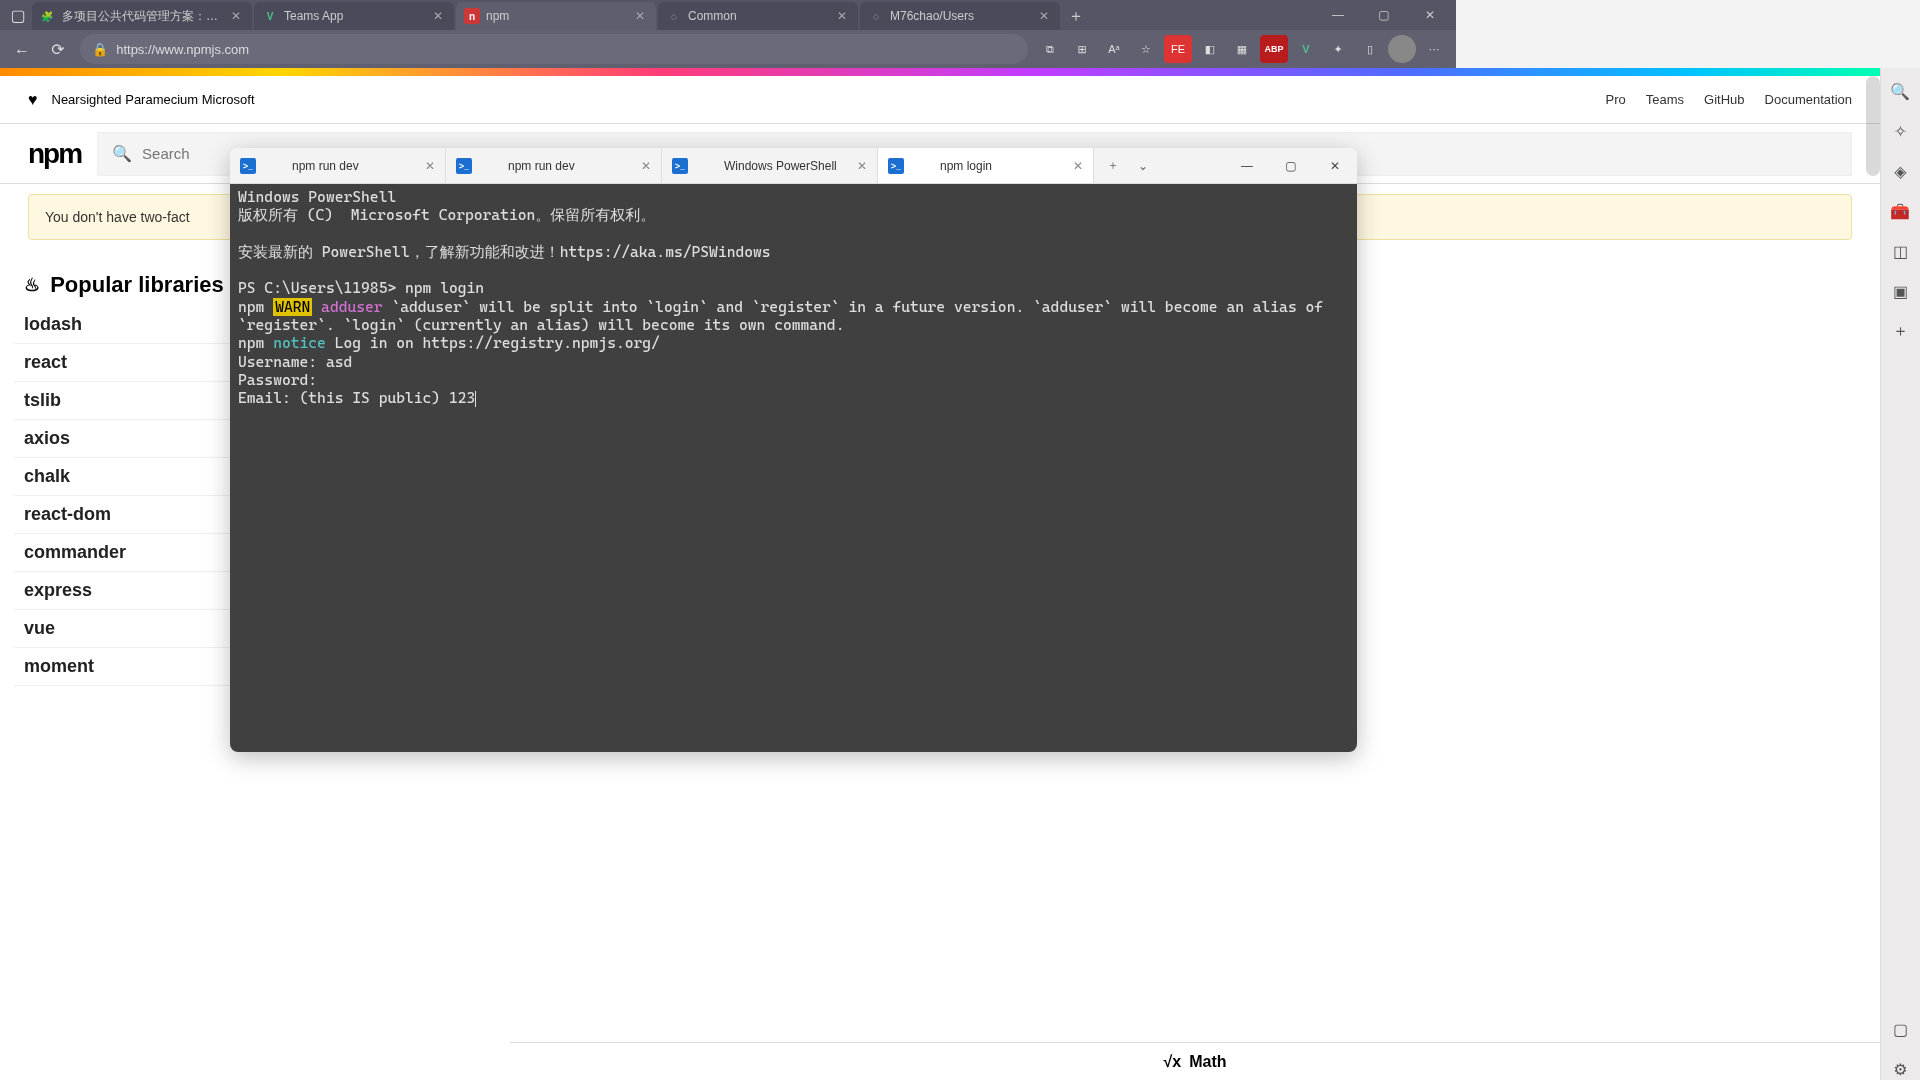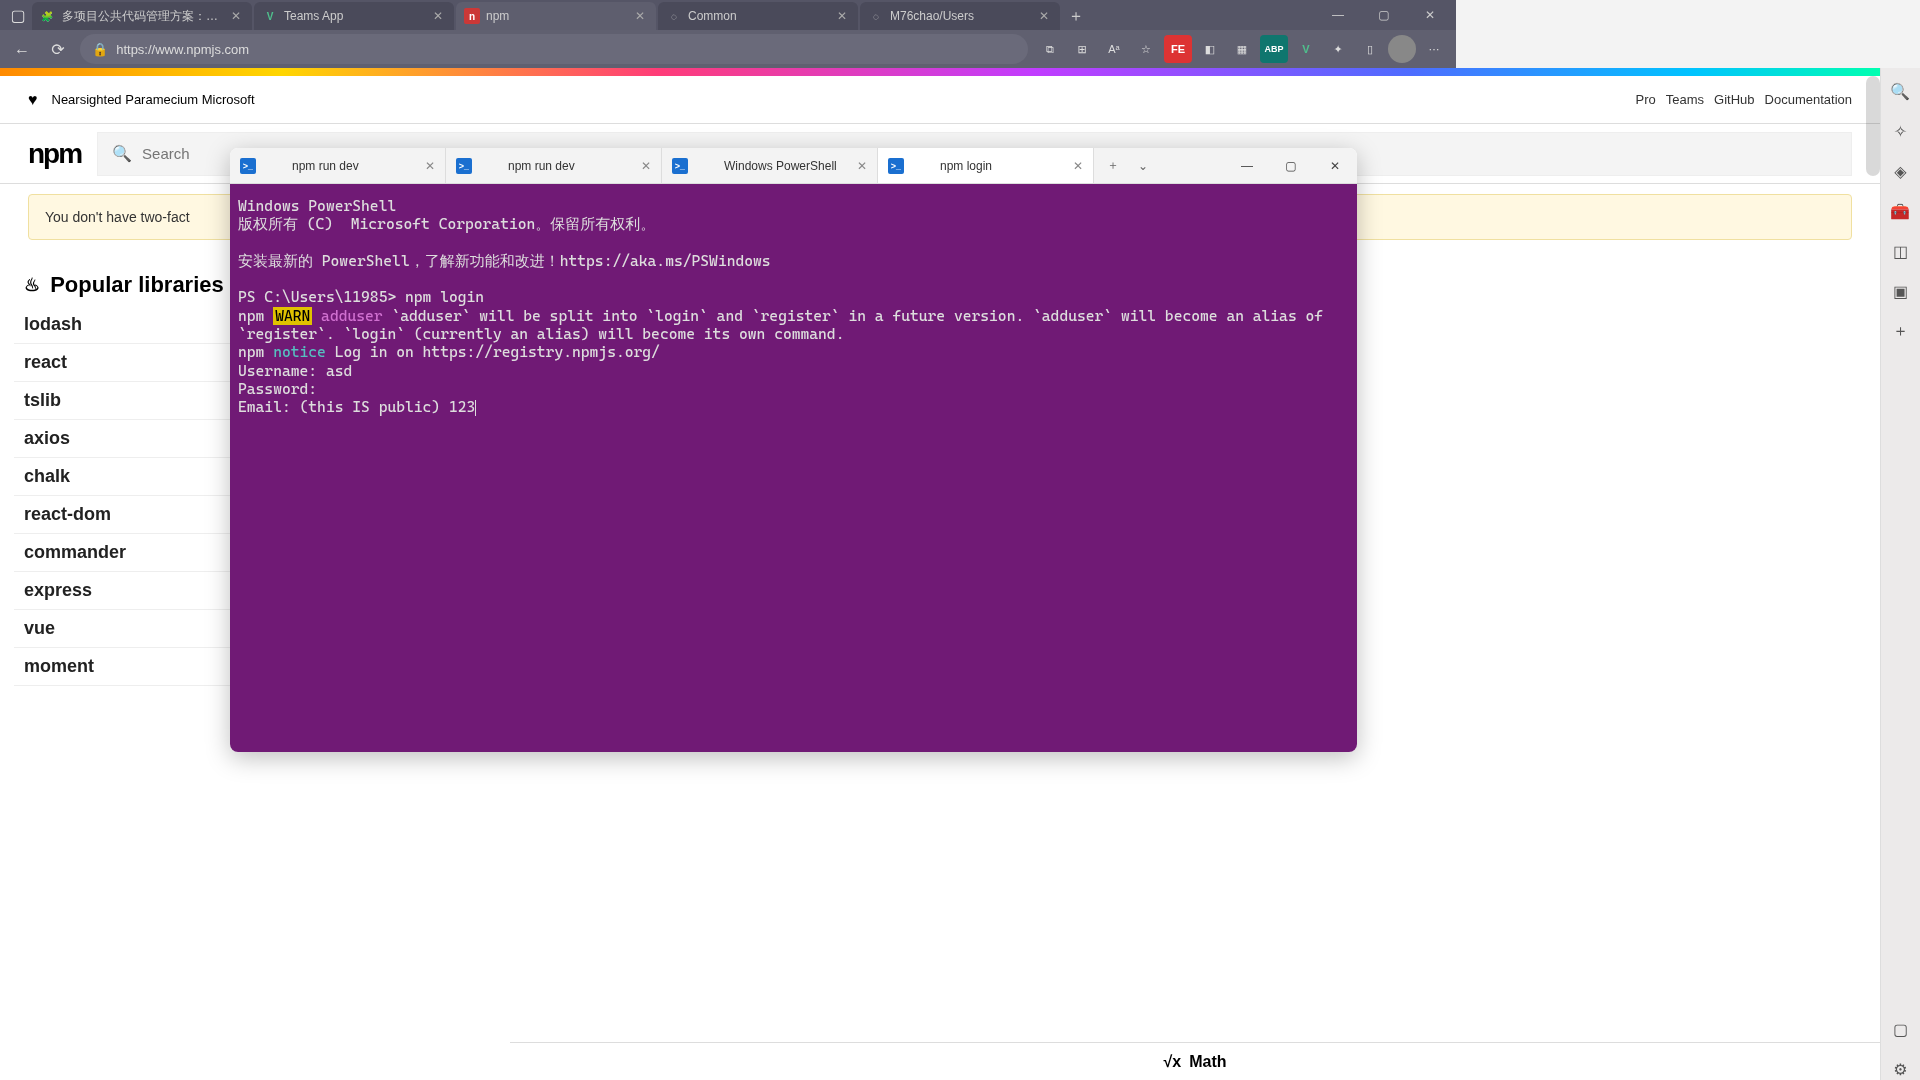--- a/index.html
+++ b/index.html
@@ -15,35 +15,35 @@
   .browser-tab .tab-close { width: 16px; height: 16px; display: flex; align-items: center; justify-content: center; color: #aaa; }
   .new-tab-btn { width: 28px; height: 28px; display: flex; align-items: center; justify-content: center; color: #ccc; }
   .win-controls { display: flex; gap: 2px; margin-left: auto; }
   .win-btn { width: 44px; height: 30px; display: flex; align-items: center; justify-content: center; color: #ccc; font-size: 12px; }
   
   .address-bar { height: 38px; background: #606070; display: flex; align-items: center; padding: 0 8px; gap: 8px; }
   .nav-btn { width: 28px; height: 28px; display: flex; align-items: center; justify-content: center; color: #ddd; }
   .url-field { flex: 1; height: 30px; background: #6a6a7a; border-radius: 15px; display: flex; align-items: center; padding: 0 12px; color: #ddd; font-size: 13px; gap: 8px; }
   .ext-icons { display: flex; gap: 4px; align-items: center; }
   .ext-icon { width: 28px; height: 28px; display: flex; align-items: center; justify-content: center; color: #ddd; font-size: 11px; border-radius: 4px; }
-  .ext-icon.fe { background: #d33; color: #fff; font-weight: bold; }
-  .ext-icon.abp { background: #0f766e; color: #fff; font-weight: bold; font-size: 9px; }
+  .ext-icon.fe { background: #d33; color: #fff; font-weight: normal; }
+  .ext-icon.abp { background: #b91c1c; color: #fff; font-weight: bold; font-size: 9px; }
   .avatar { width: 28px; height: 28px; border-radius: 50%; background: #888; }
 
   
   .edge-sidebar { position: absolute; right: 0; top: 68px; bottom: 0; width: 40px; background: #eceaea; border-left: 1px solid #ddd; display: flex; flex-direction: column; align-items: center; padding-top: 12px; gap: 18px; }
   .edge-sidebar .sb-icon { width: 22px; height: 22px; color: #555; display: flex; align-items: center; justify-content: center; font-size: 16px; }
   .edge-sidebar .spacer { flex: 1; }
 
   
   .page { position: absolute; top: 68px; left: 0; right: 40px; bottom: 0; background: #fff; overflow: hidden; }
   .rainbow { height: 8px; background: linear-gradient(90deg, #ff8a00, #ffd600 15%, #ff3c78 35%, #c13cff 55%, #4e6cff 75%, #00c3ff 90%, #00ffb0); }
   .npm-header { height: 48px; display: flex; align-items: center; padding: 0 28px; gap: 14px; font-size: 13px; border-bottom: 1px solid #ddd; }
   .heart { font-size: 16px; }
-  .npm-header .links { margin-left: auto; display: flex; gap: 10px; }
+  .npm-header .links { margin-left: auto; display: flex; gap: 20px; }
   .npm-header .links a { color: #333; text-decoration: none; }
 
   .search-row { height: 60px; display: flex; align-items: center; padding: 0 28px; gap: 16px; border-bottom: 1px solid #ddd; }
   .npm-logo { font-weight: 900; font-size: 28px; letter-spacing: -2px; font-family: "Arial Black", sans-serif; }
   .search-box { flex: 1; height: 44px; background: #f4f4f4; display: flex; align-items: center; padding: 0 14px; gap: 10px; border: 1px solid #eee; }
   .search-box input { border: none; background: transparent; font-size: 15px; flex: 1; outline: none; }
   
   .page-body { display: flex; padding: 10px 14px; gap: 0; }
   .notice-strip { margin: 0 14px 0 14px; background: #fff8e1; border: 1px solid #f0e0a0; border-radius: 4px; padding: 14px 16px; color: #333; font-size: 14px; flex: 1; }
   
@@ -62,21 +62,21 @@
   .term-tab { width: 216px; display: flex; align-items: center; padding: 0 10px; gap: 8px; font-size: 12px; border-right: 1px solid #ddd; color: #333; }
   .term-tab.active { background: #fff; }
   .term-tab .ps-icon { width: 16px; height: 16px; background: #1a6fd0; border-radius: 2px; display: flex; align-items: center; justify-content: center; color: #fff; font-size: 9px; font-weight: bold; }
   .term-tab .ttitle { flex: 1; white-space: nowrap; overflow: hidden; text-overflow: ellipsis; margin-left: 28px; }
   .term-tab .tx { color: #888; }
   .term-ctrl { display: flex; align-items: center; margin-left: 4px; }
   .term-ctrl span { width: 30px; display: flex; align-items: center; justify-content: center; color: #666; font-size: 12px; }
   .term-winbtns { margin-left: auto; display: flex; }
   .term-winbtns span { width: 44px; display: flex; align-items: center; justify-content: center; color: #444; font-size: 12px; }
   
-  .term-body { flex: 1; background: #701a75; color: #ddd; font-family: Consolas, "Cascadia Mono", monospace; font-size: 15px; line-height: 1.22; padding: 13px 8px; white-space: pre-wrap; overflow: hidden; }
+  .term-body { flex: 1; background: #404040; color: #ddd; font-family: Consolas, "Cascadia Mono", monospace; font-size: 15px; line-height: 1.22; padding: 4px 8px; white-space: pre-wrap; overflow: hidden; }
   .term-body .warn { background: #e0c200; color: #000; padding: 0 2px; }
   .term-body .magenta { color: #d070d0; }
   .term-body .cyan { color: #56c0c0; }
   .cursor { display: inline-block; width: 1px; height: 16px; background: #ddd; vertical-align: text-bottom; }
 
   .page-scrollbar { position: absolute; right: 0; top: 8px; width: 14px; height: 100px; background: rgba(0,0,0,.15); border-radius: 7px; }
 </style>
 </head>
 <body>
 

